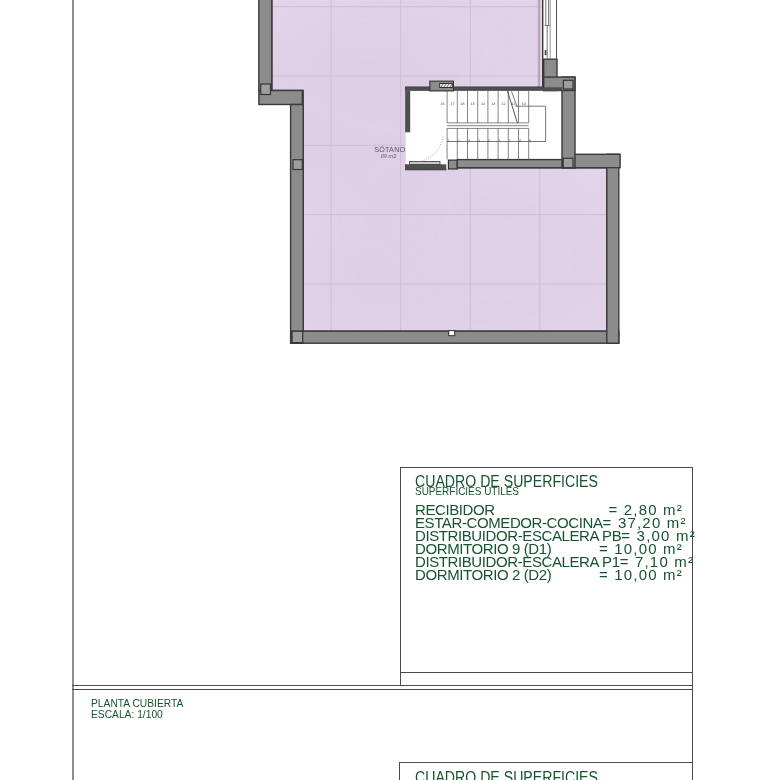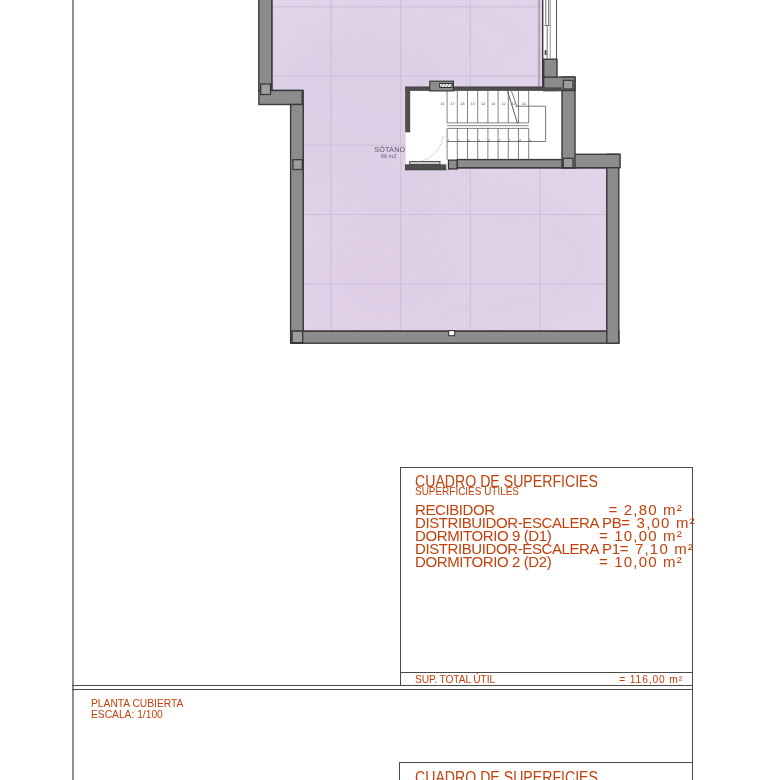--- a/index.html
+++ b/index.html
@@ -1,20 +1,20 @@
 <!DOCTYPE html>
 <html><head>
 <meta charset="utf-8">
 <style>
 html,body{margin:0;padding:0;background:#ffffff;}
 svg text{text-rendering:geometricPrecision;}
 #page div,#page svg{transform:translateZ(0);}
 *{-webkit-font-smoothing:antialiased;}
 #page{position:relative;width:764px;height:780px;overflow:hidden;background:#ffffff;
-  font-family:"Liberation Sans",sans-serif;color:#c2410c;}
+  font-family:"Liberation Sans",sans-serif;color:#14532d;}
 .abs{position:absolute;}
 .hline{position:absolute;background:#4a4a4a;height:1px;}
 .vline{position:absolute;background:#4a4a4a;width:1px;}
 #t1rows .row{display:flex;justify-content:space-between;line-height:12.95px;font-size:15px;letter-spacing:-0.4px;white-space:nowrap;align-items:center;}
 #t1rows .row .v{letter-spacing:1.2px;}
 </style>
 </head>
 <body>
 <div id="page">
 
@@ -194,49 +194,49 @@
 <div class="abs" style="left:414.5px;top:472.6px;font-size:16.3px;line-height:16.3px;transform:scaleX(0.868);transform-origin:0 50%;">CUADRO DE SUPERFICIES</div>
 
 <div class="abs" style="left:414.5px;top:485.9px;font-size:11px;line-height:11px;transform:scaleX(0.905);transform-origin:0 50%;">SUPERFICIES ÚTILES</div>
 
 <div id="t1rows" class="abs" style="left:415px;top:504.2px;width:268px;">
   <div class="row">
         <span>RECIBIDOR</span>
         <span class="v">= 2,80 m²</span>
       </div>
   <div class="row">
+        <span>ESTAR-COMEDOR-COCINA</span>
+        <span class="v">= 37,20 m²</span>
+      </div>
+  <div class="row">
         <span>DISTRIBUIDOR-ESCALERA PB</span>
         <span class="v">= 3,00 m²</span>
       </div>
   <div class="row">
         <span>DORMITORIO 9 (D1)</span>
         <span class="v">= 10,00 m²</span>
       </div>
   <div class="row">
         <span>DISTRIBUIDOR-ESCALERA P1</span>
         <span class="v">= 7,10 m²</span>
       </div>
   <div class="row">
         <span>DORMITORIO 2 (D2)</span>
         <span class="v">= 10,00 m²</span>
       </div>
 </div>
 
 <div class="hline" style="left:399.5px;top:672.1px;width:293px;"></div>
 
-<div class="abs" style="left:415px;top:674.2px;width:268px;display:flex;justify-content:space-between;font-size:10.2px;letter-spacing:-0.1px;">
-  <span>SUP. TOTAL ÚTIL</span>
-      <span style="letter-spacing:0.9px">= 116,00 m²</span>
+
+<div class="hline" style="left:72px;top:684.6px;width:620.5px;height:1.2px;"></div>
+
+<div class="hline" style="left:72px;top:688.8px;width:620.5px;height:1.2px;"></div>
+
+<div class="abs" style="left:91px;top:698.2px;font-size:11.4px;line-height:10.5px;transform:scaleX(0.9);transform-origin:0 50%;"><span>PLANTA CUBIERTA</span><br><span>ESCALA: 1/100</span></div>
+
+<div class="hline" style="left:399.3px;top:761.6px;width:293px;"></div>
+
+<div class="vline" style="left:399.3px;top:761.6px;height:18.4px;"></div>
+
+<div class="abs" style="left:415.2px;top:768.5px;font-size:16.3px;line-height:16.3px;transform:scaleX(0.868);transform-origin:0 50%;">CUADRO DE SUPERFICIES</div>
+
 </div>
 
-<div class="hline" style="left:72px;top:684.6px;width:620.5px;height:1.2px;"></div>
-
-<div class="hline" style="left:72px;top:688.8px;width:620.5px;height:1.2px;"></div>
-
-<div class="abs" style="left:91px;top:698.2px;font-size:11.4px;line-height:10.5px;transform:scaleX(0.9);transform-origin:0 50%;"><span>PLANTA CUBIERTA</span><br><span>ESCALA: 1/100</span></div>
-
-<div class="hline" style="left:399.3px;top:761.6px;width:293px;"></div>
-
-<div class="vline" style="left:399.3px;top:761.6px;height:18.4px;"></div>
-
-<div class="abs" style="left:415.2px;top:768.5px;font-size:16.3px;line-height:16.3px;transform:scaleX(0.868);transform-origin:0 50%;">CUADRO DE SUPERFICIES</div>
-
-</div>
-
 </body></html>

